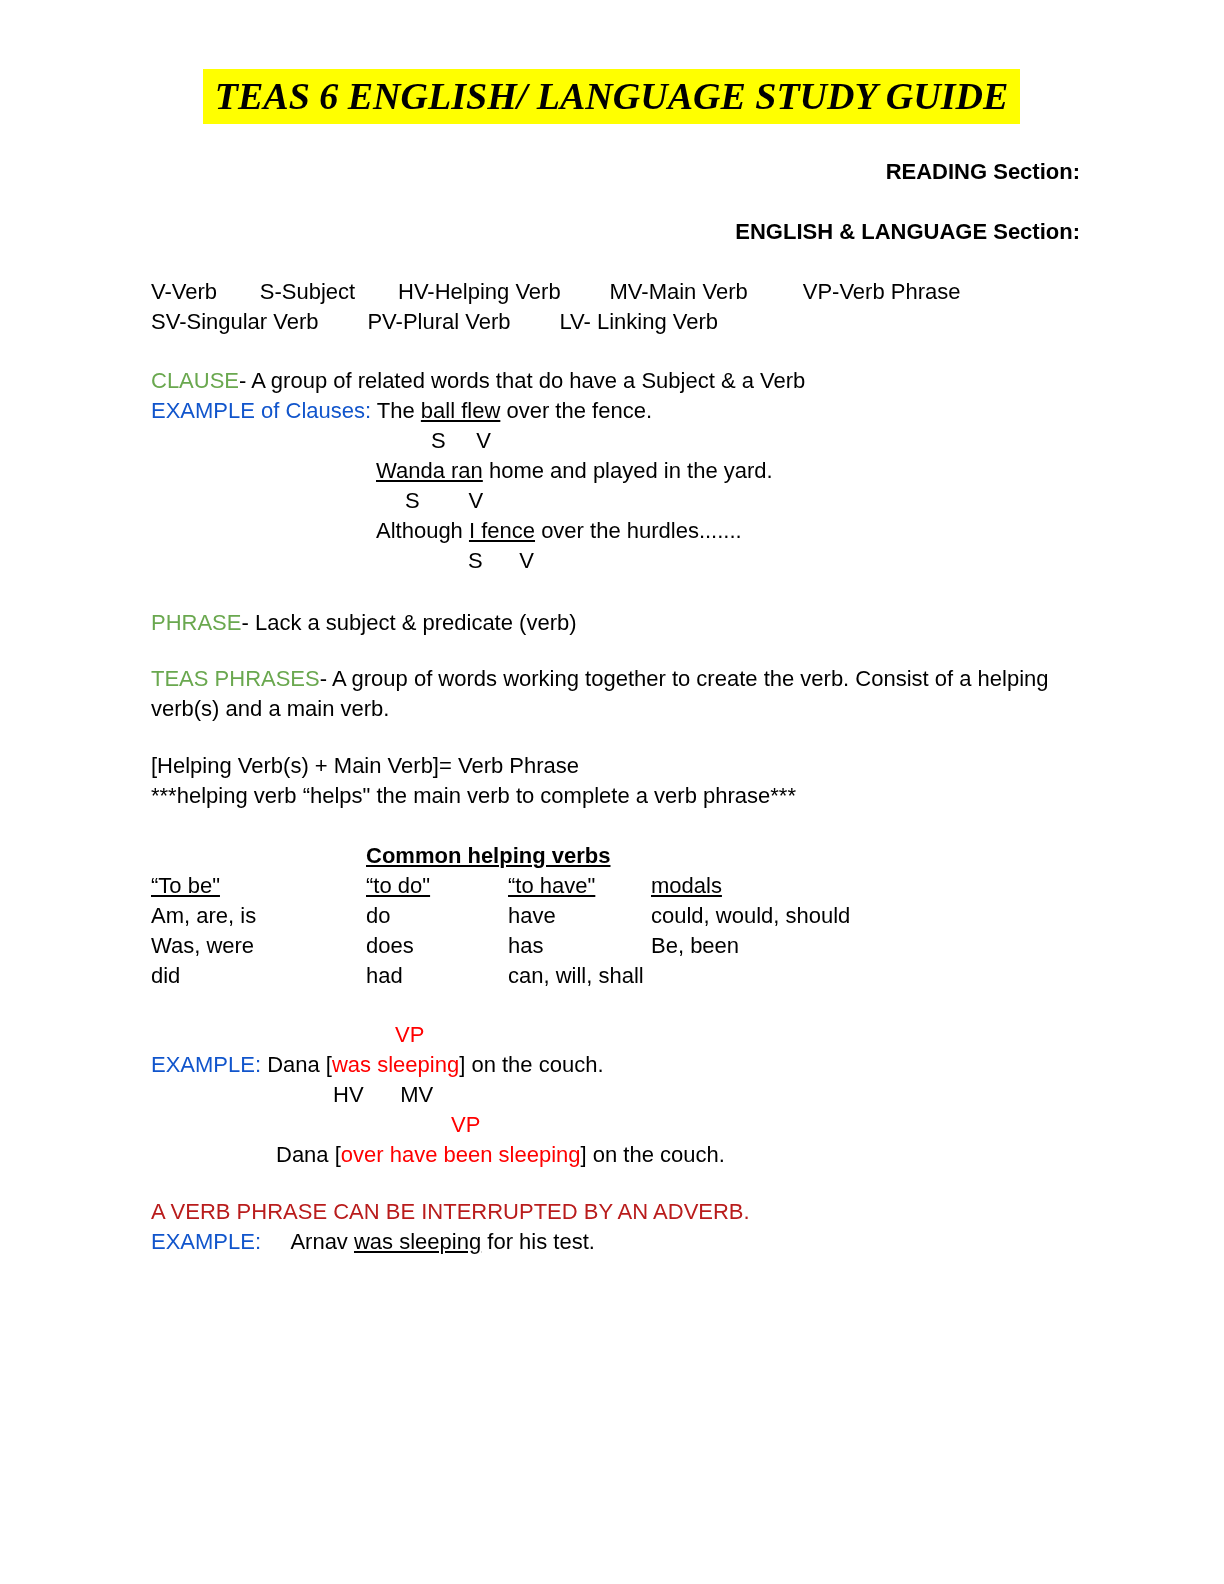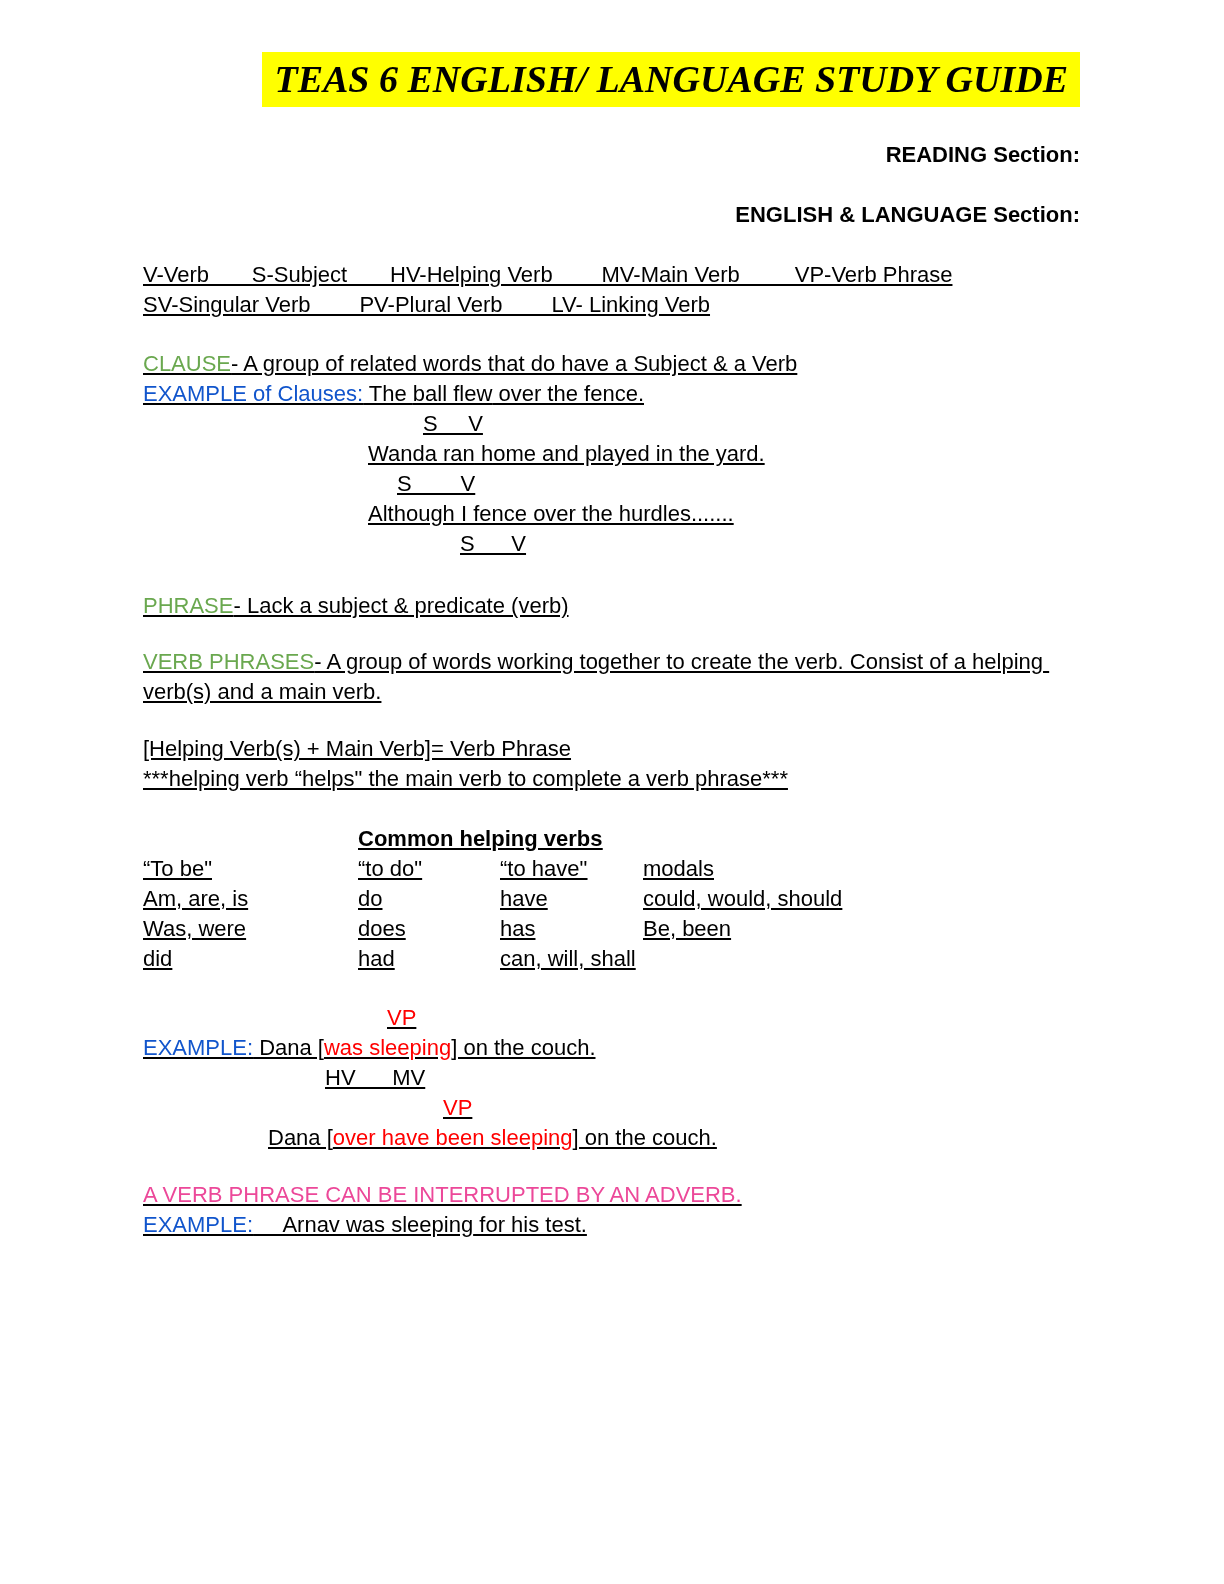--- a/index.html
+++ b/index.html
@@ -16,23 +16,23 @@
     color: #000000;
   }
   .page {
     box-sizing: border-box;
     width: 1224px;
     height: 1584px;
     padding: 0 144px 0 143px;
     background: #ffffff;
   }
   .title-wrap {
-    margin-top: 52px;
+    margin-top: 69px;
     margin-bottom: 33px;
-    text-align: right;
+    text-align: center;
   }
   .doc-title {
     display: inline-block;
     font-family: "Liberation Serif", serif;
     font-style: italic;
     font-weight: bold;
     font-size: 38px;
     line-height: 44px;
     background: #ffff00;
     padding: 5px 12px 6px 12px;
@@ -42,21 +42,21 @@
     font-weight: bold;
     line-height: 30px;
     margin-bottom: 30px;
     text-align: right;
   }
   .line {
     white-space: pre-wrap;
     line-height: 30px;
     min-height: 30px;
   }
-  .block { margin: 0; text-decoration: underline; }
+  .block { margin: 8px; }
   .abbr-block     { margin-bottom: 29px; }
   .clause-block   { margin-bottom: 32px; }
   .phrase-block   { margin-bottom: 26px; }
   .vphrase-block  { margin-bottom: 27px; max-width: 940px; }
   .formula-block  { margin-bottom: 30px; }
   .hvtable-block  { margin-bottom: 29px; }
   .vpex-block     { margin-bottom: 27px; }
   .hv-caption {
     font-weight: bold;
     text-decoration: underline;
@@ -100,21 +100,21 @@
       <div class="line" style="padding-left: 254px;"><span>S        V</span></div>
       <div class="line" style="padding-left: 225px;"><span>Although </span><span style="text-decoration: underline;">I fence</span><span> over the hurdles.......</span></div>
       <div class="line" style="padding-left: 317px;"><span>S      V</span></div>
     </div>
 
   <div class="block phrase-block">
       <div class="line"><span style="color: rgb(106, 168, 79);">PHRASE</span><span>- Lack a subject &amp; predicate (verb)</span></div>
     </div>
 
   <div class="block vphrase-block">
-      <div class="line"><span style="color: rgb(106, 168, 79);">VERB PHRASES</span><span>- A group of words working together to create the verb. Consist of a helping verb(s) and a main verb.</span></div>
+      <div class="line"><span style="color: rgb(106, 168, 79);">TEAS PHRASES</span><span>- A group of words working together to create the verb. Consist of a helping verb(s) and a main verb.</span></div>
     </div>
 
   <div class="block formula-block">
       <div class="line"><span>[Helping Verb(s) + Main Verb]= Verb Phrase</span></div>
       <div class="line"><span>***helping verb “helps" the main verb to complete a verb phrase***</span></div>
     </div>
 
   <div class="block hvtable-block">
     <div class="hv-caption">Common helping verbs</div>
     <div class="hv-grid">
@@ -138,17 +138,17 @@
 
   <div class="block vpex-block">
       <div class="line" style="padding-left: 244px;"><span style="color: rgb(255, 0, 0);">VP</span></div>
       <div class="line"><span style="color: rgb(17, 85, 204);">EXAMPLE:</span><span> Dana [</span><span style="color: rgb(255, 0, 0);">was sleeping</span><span>] on the couch.</span></div>
       <div class="line" style="padding-left: 182px;"><span>HV      MV</span></div>
       <div class="line" style="padding-left: 300px;"><span style="color: rgb(255, 0, 0);">VP</span></div>
       <div class="line" style="padding-left: 125px;"><span>Dana [</span><span style="color: rgb(255, 0, 0);">over have been sleeping</span><span>] on the couch.</span></div>
     </div>
 
   <div class="block adverb-block">
-      <div class="line"><span style="color: #ec4899;">A VERB PHRASE CAN BE INTERRUPTED BY AN ADVERB.</span></div>
+      <div class="line"><span style="color: #b91c1c;">A VERB PHRASE CAN BE INTERRUPTED BY AN ADVERB.</span></div>
       <div class="line"><span style="color: rgb(17, 85, 204);">EXAMPLE:</span><span>     Arnav </span><span style="text-decoration: underline;">was sleeping</span><span> for his test.</span></div>
     </div>
 
 </div>
 
 </body></html>

